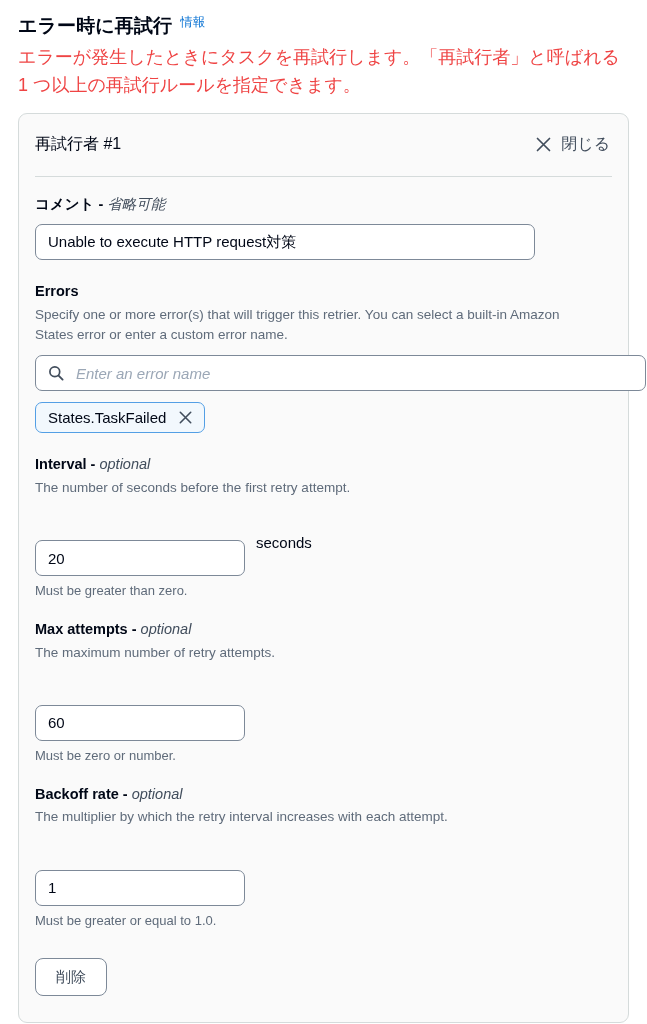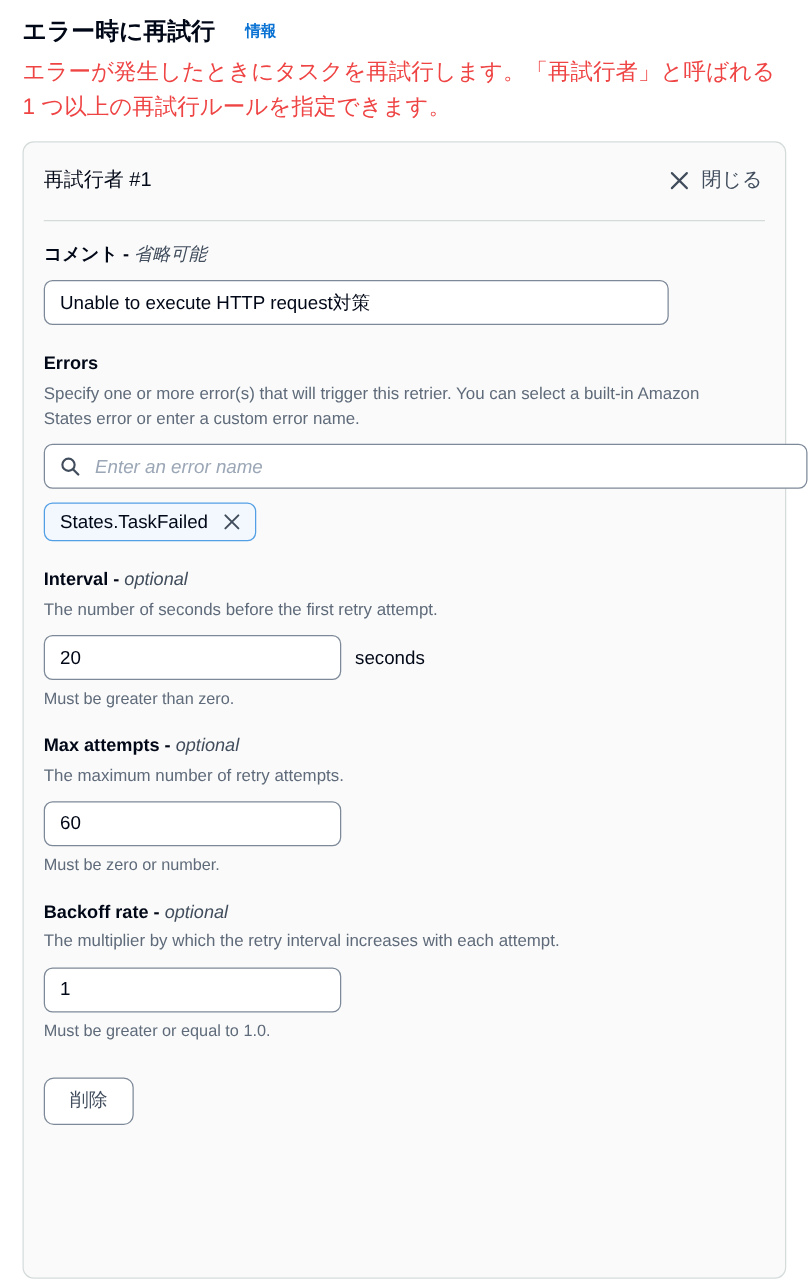--- a/index.html
+++ b/index.html
@@ -24,33 +24,33 @@
     padding: 0;
     position: relative;
   }
 
   
   .section-head {
     padding: 14px 18px 0 18px;
   }
   .section-title-row {
     display: flex;
-    align-items: center;
-    gap: 24px;
+    align-items: flex-start;
+    gap: 8px;
   }
   .section-title {
     font-size: 19px;
     font-weight: bold;
     color: #000716;
     letter-spacing: 0.1px;
     line-height: 1.25;
   }
   .info-link {
     font-size: 12.5px;
-    font-weight: bold;
+    font-weight: normal;
     color: #0972d3;
     cursor: pointer;
     text-decoration: none;
   }
 
   .section-desc {
     margin-top: 5px;
     font-size: 18px;
     line-height: 1.58;
     color: #ef4444;
@@ -154,21 +154,21 @@
     padding: 0 12px;
     height: 36px;
     outline: none;
   }
   input.text-input::placeholder {
     color: #9ba7b6;
     font-style: italic;
   }
 
   .input-full { width: 500px; margin-top: 10px; }
-  .input-num  { width: 238px; }
+  .input-num  { width: 210px; margin-top: 32px; }
 
   
   .search-wrap {
     position: relative;
     width: 611px;
     margin-top: 10px;
   }
   .search-wrap input.text-input {
     width: 100%;
     padding-left: 40px;

